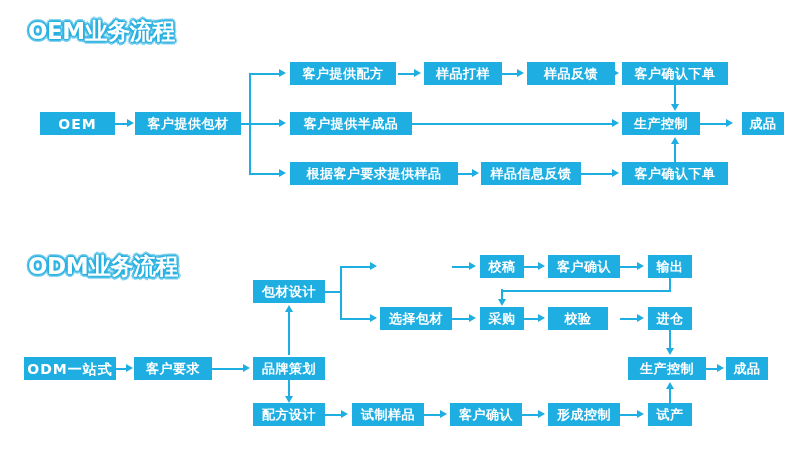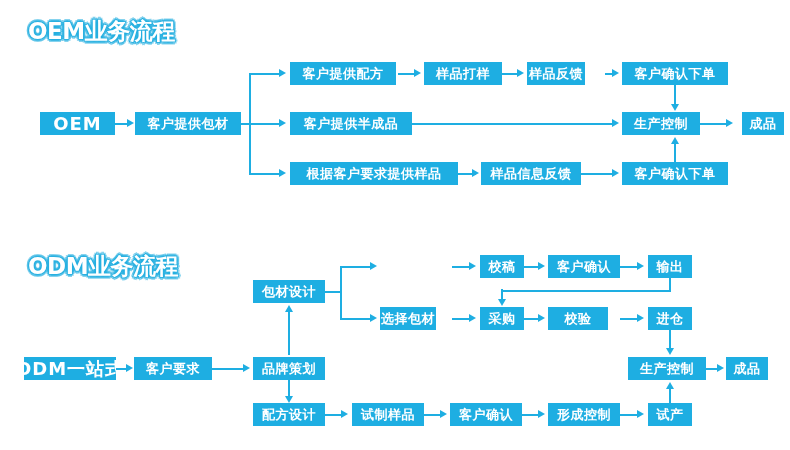--- a/index.html
+++ b/index.html
@@ -45,21 +45,21 @@
     line-height:1;
     display:flex;
     align-items:center;
     justify-content:center;
     box-sizing:border-box;
     white-space:nowrap;
     letter-spacing:0.5px;
     height:23px;
     user-select:none;
   }
-  .node.latin{letter-spacing:1px;font-size:18px;}
+  .node.latin{letter-spacing:1px;font-size:14px;}
 
   
   .hline,.vline{position:absolute;background:#1eaee2;}
   .hline{height:2px;}
   .vline{width:2px;}
   .arrow{position:absolute;width:0;height:0;}
   .arrow.right{border-top:4.5px solid transparent;border-bottom:4.5px solid transparent;border-left:7px solid #1eaee2;}
   .arrow.down{border-left:4.5px solid transparent;border-right:4.5px solid transparent;border-top:7px solid #1eaee2;}
   .arrow.up{border-left:4.5px solid transparent;border-right:4.5px solid transparent;border-bottom:7px solid #1eaee2;}
 </style>
@@ -69,21 +69,21 @@
 <div id="canvas">
 
   <div class="section-title" id="title-oem">OEM业务流程</div>
 
   <div class="node latin" style="left:40px;top:112px;width:75px;">OEM</div>
 
   <div class="node" style="left:135px;top:112px;width:106px;">客户提供包材</div>
 
   <div class="node" style="left:290px;top:62px;width:106px;">客户提供配方</div>
   <div class="node" style="left:424px;top:62px;width:78px;">样品打样</div>
-  <div class="node" style="left:527px;top:62px;width:58px;">样品反馈</div>
+  <div class="node" style="left:527px;top:62px;width:88px;">样品反馈</div>
   <div class="node" style="left:622px;top:62px;width:106px;">客户确认下单</div>
 
   <div class="node" style="left:290px;top:112px;width:122px;">客户提供半成品</div>
 
   <div class="node" style="left:290px;top:162px;width:168px;">根据客户要求提供样品</div>
   <div class="node" style="left:481px;top:162px;width:100px;">样品信息反馈</div>
   <div class="node" style="left:622px;top:162px;width:106px;">客户确认下单</div>
 
   <div class="node" style="left:622px;top:112px;width:78px;">生产控制</div>
   <div class="node" style="left:742px;top:112px;width:42px;">成品</div>
@@ -132,21 +132,21 @@
   <div class="node latin" style="left:24px;top:357px;width:92px;">ODM一站式</div>
   <div class="node" style="left:134px;top:357px;width:78px;">客户要求</div>
   <div class="node" style="left:253px;top:357px;width:72px;">品牌策划</div>
 
   <div class="node" style="left:253px;top:280px;width:72px;">包材设计</div>
 
   <div class="node" style="left:480px;top:255px;width:44px;">校稿</div>
   <div class="node" style="left:548px;top:255px;width:72px;">客户确认</div>
   <div class="node" style="left:648px;top:255px;width:44px;">输出</div>
 
-  <div class="node" style="left:380px;top:307px;width:56px;">选择包材</div>
+  <div class="node" style="left:380px;top:307px;width:72px;">选择包材</div>
   <div class="node" style="left:480px;top:307px;width:44px;">采购</div>
   <div class="node" style="left:548px;top:307px;width:60px;">校验</div>
   <div class="node" style="left:648px;top:307px;width:44px;">进仓</div>
 
   <div class="node" style="left:253px;top:403px;width:72px;">配方设计</div>
   <div class="node" style="left:352px;top:403px;width:72px;">试制样品</div>
   <div class="node" style="left:450px;top:403px;width:72px;">客户确认</div>
   <div class="node" style="left:548px;top:403px;width:72px;">形成控制</div>
   <div class="node" style="left:648px;top:403px;width:44px;">试产</div>
 

